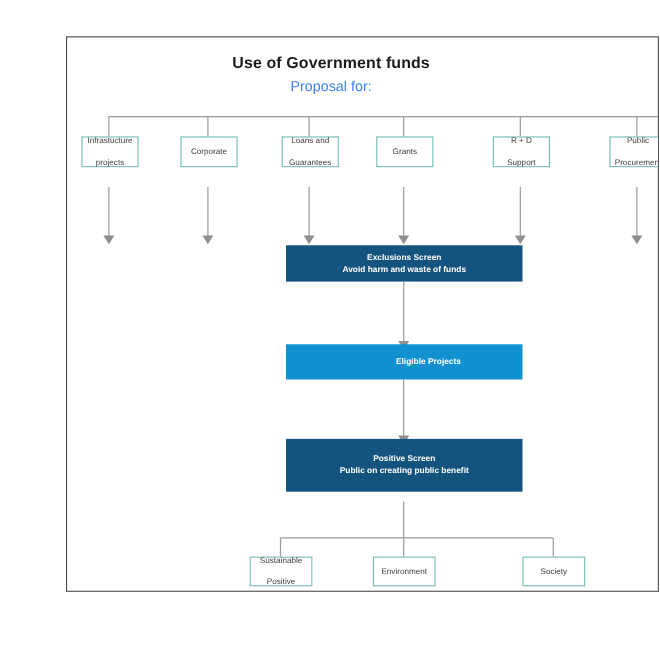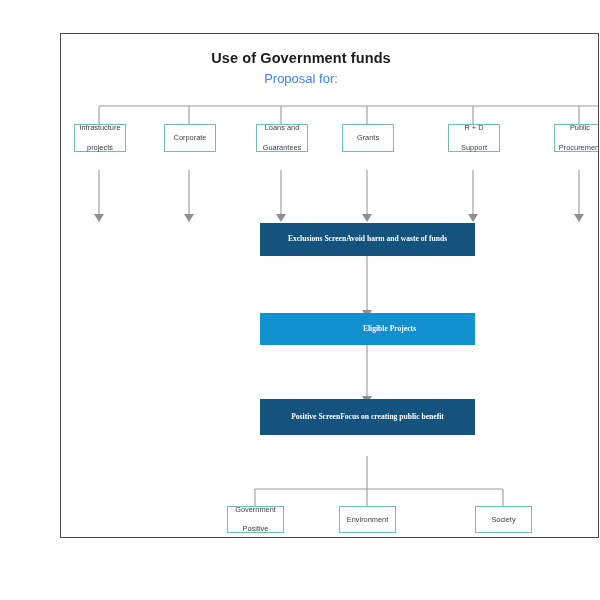--- a/index.html
+++ b/index.html
@@ -83,26 +83,25 @@
     justify-content: center;
     padding: 1px 2px;
   }
   .tealbox span { display: block; width: 100%; }
 
   
   .banner {
     position: absolute;
     box-sizing: border-box;
     display: flex;
-    flex-direction: row;
+    flex-direction: column;
     align-items: center;
     justify-content: center;
     color: #ffffff;
     text-align: center;
-    font-family: Liberation Serif, serif;
   }
   .banner .b-title {
     font-size: 7.6px;
     font-weight: bold;
     line-height: 1.4;
   }
   .banner .b-sub {
     font-size: 7.6px;
     font-weight: bold;
     line-height: 1.4;
@@ -198,28 +197,28 @@
 
     <div class="banner banner-dark" style="left:199px; top:189px; width:215px; height:33px;">
       <div class="b-title">Exclusions Screen</div>
       <div class="b-sub">Avoid  harm and waste of funds</div>
     </div>
 
     <div class="banner banner-light" style="left:199px; top:279px; width:215px; height:32px;">
       <div class="b-title">Eligible Projects</div>
     </div>
 
-    <div class="banner banner-dark" style="left:199px; top:365px; width:215px; height:36px;">
+    <div class="banner banner-dark" style="left:199px; top:365px; width:215px; height:48px;">
       <div class="b-title">Positive Screen</div>
-      <div class="b-sub">Focus on creating public benefit</div>
+      <div class="b-sub">Public on creating public benefit</div>
     </div>
 
     <div class="tealbox" style="left:166px; top:472px; width:57px; height:27px;">
       <span>
-        <span>Government</span><br>
+        <span>Sustainable</span><br>
         <span>Positive</span>
       </span>
     </div>
 
     <div class="tealbox" style="left:278px; top:472px; width:57px; height:27px;text-align:center;">
       <span>Environment</span>
     </div>
 
     <div class="tealbox" style="left:414px; top:472px; width:57px; height:27px;justify-content:flex-end;">
       <span>Society</span>

